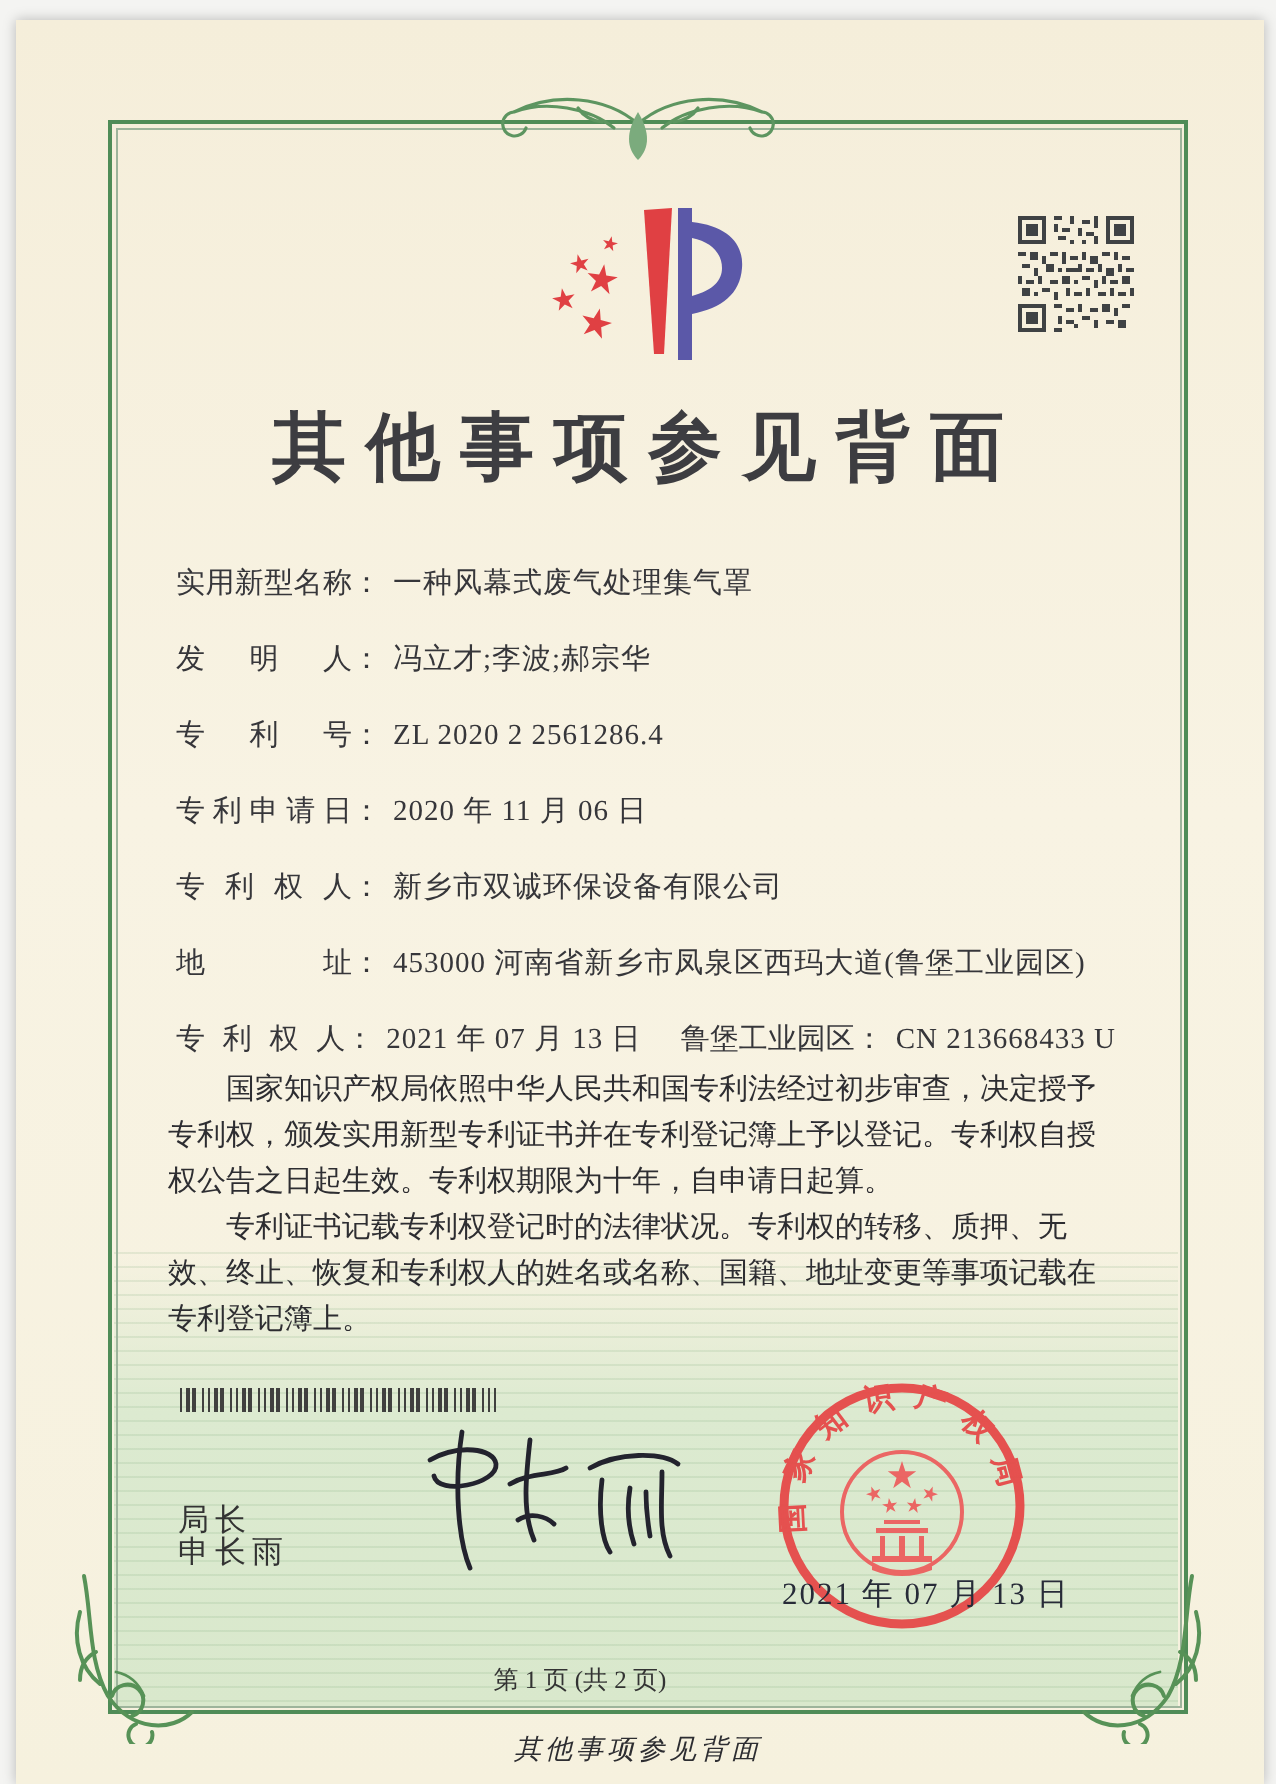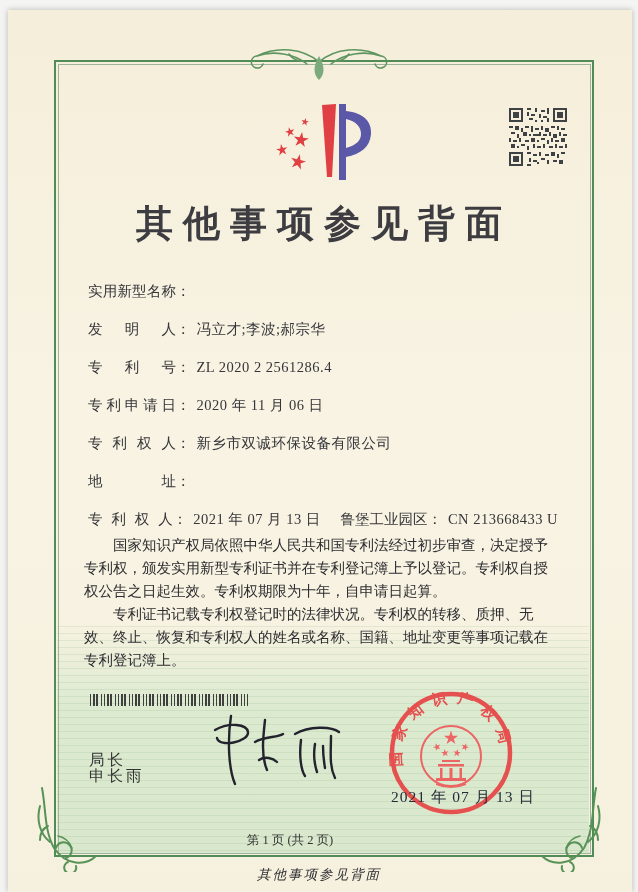--- a/index.html
+++ b/index.html
@@ -196,20 +196,21 @@
         <rect x="9" y="28" width="2" height="1"></rect>
     </g>
   </svg>
 
   <div class="title">其他事项参见背面</div>
 
   <div class="fields">
     <div class="frow">
       <span class="flabel">实用新型名称</span>
         <span class="fcolon">：</span>
+        <span class="fvalue">一种风幕式废气处理集气罩</span>
     </div>
     <div class="frow">
       <span class="flabel">发明人</span>
         <span class="fcolon">：</span>
         <span class="fvalue">冯立才;李波;郝宗华</span>
     </div>
     <div class="frow">
       <span class="flabel">专利号</span>
         <span class="fcolon">：</span>
         <span class="fvalue">ZL 2020 2 2561286.4</span>
@@ -220,20 +221,21 @@
         <span class="fvalue">2020 年 11 月 06 日</span>
     </div>
     <div class="frow">
       <span class="flabel">专利权人</span>
         <span class="fcolon">：</span>
         <span class="fvalue">新乡市双诚环保设备有限公司</span>
     </div>
     <div class="frow">
       <span class="flabel">地址</span>
         <span class="fcolon">：</span>
+        <span class="fvalue">453000 河南省新乡市凤泉区西玛大道(鲁堡工业园区)</span>
     </div>
     <div class="frow grant-row">
       <span class="flabel">专利权人</span>
         <span class="fcolon">：</span>
         <span class="fvalue fvalue1">2021 年 07 月 13 日</span>
         <span class="flabel flabel2">鲁堡工业园区</span>
         <span class="fcolon">：</span>
         <span class="fvalue">CN 213668433 U</span>
     </div>
   </div>

